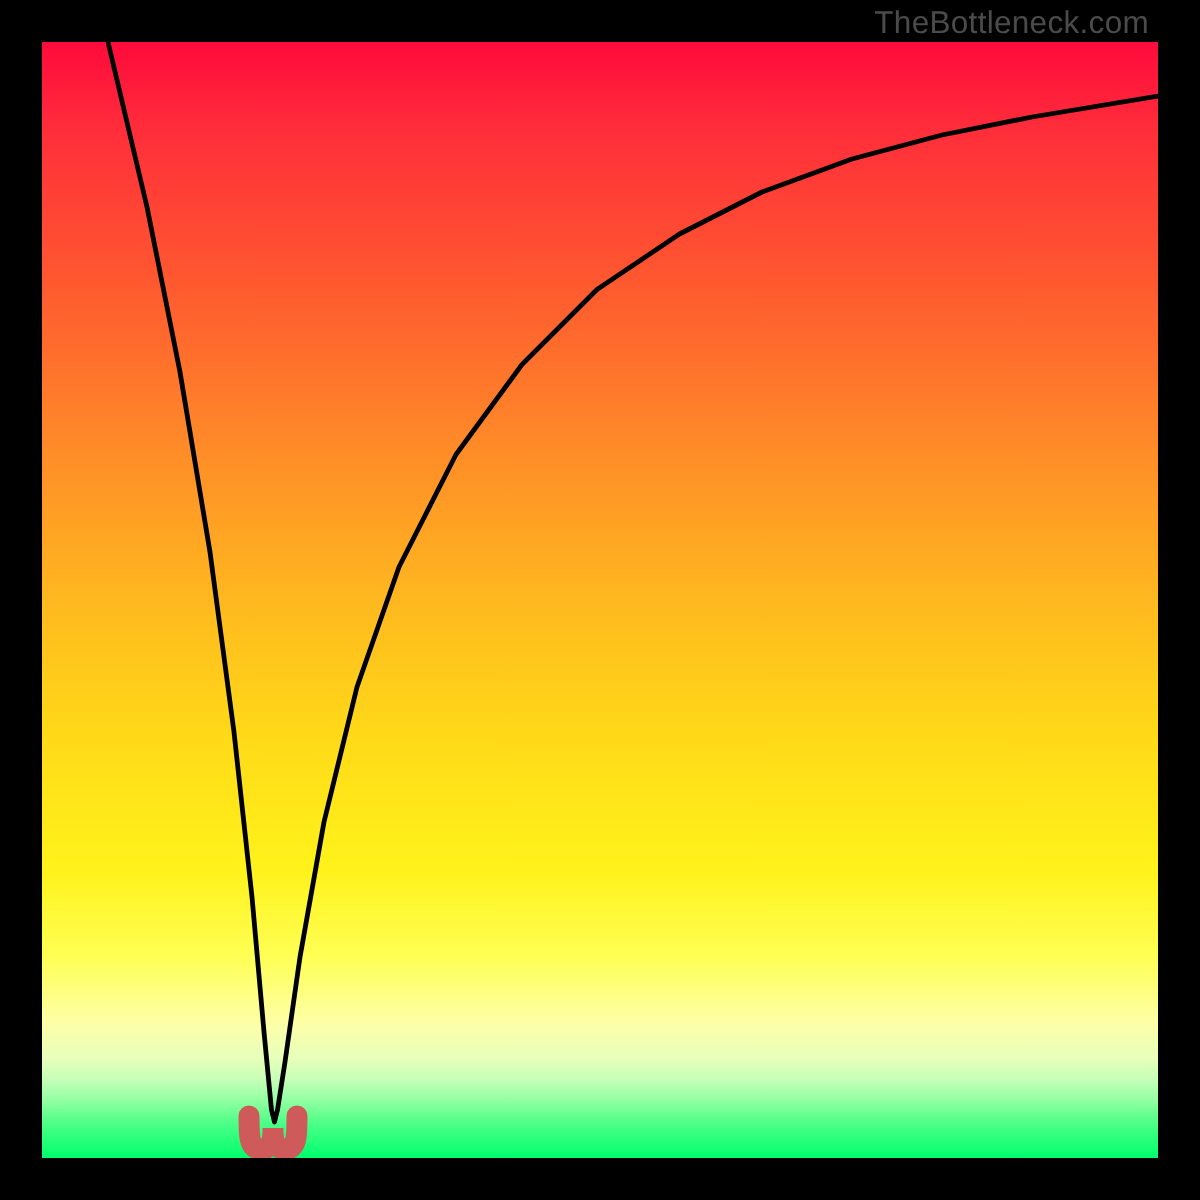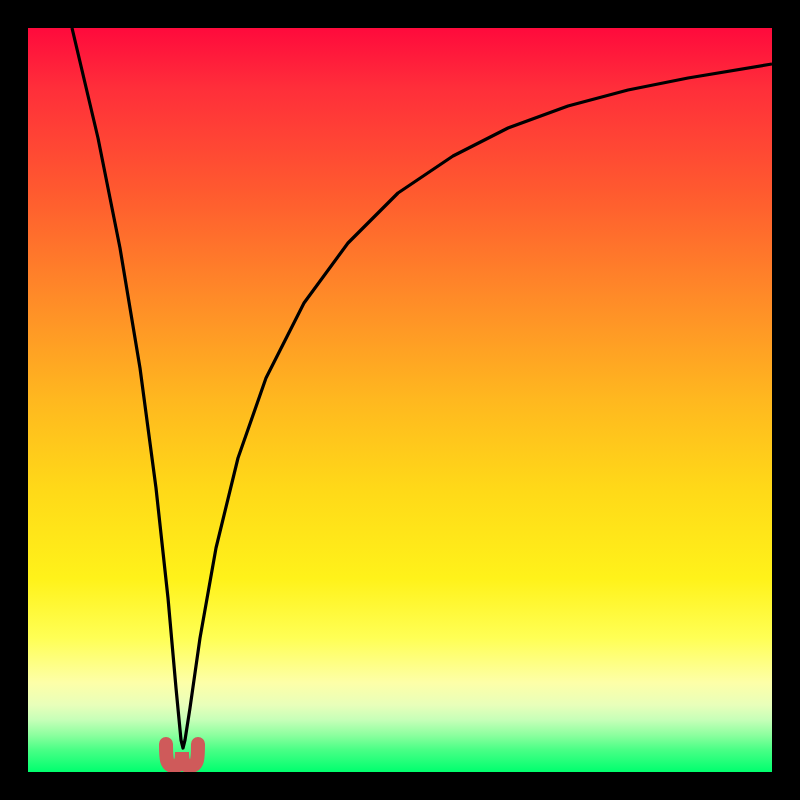--- a/index.html
+++ b/index.html
@@ -96,13 +96,14 @@
                L 370 165
                L 425 128
                L 480 100
                L 540 78
                L 600 62
                L 660 50
                L 744 36" fill="none" stroke="#000" stroke-width="3.2" stroke-linejoin="round"></path>
     </svg>
   </div>
 
+  <div class="watermark">TheBottleneck.com</div>
 </div>
 
 </body></html>

